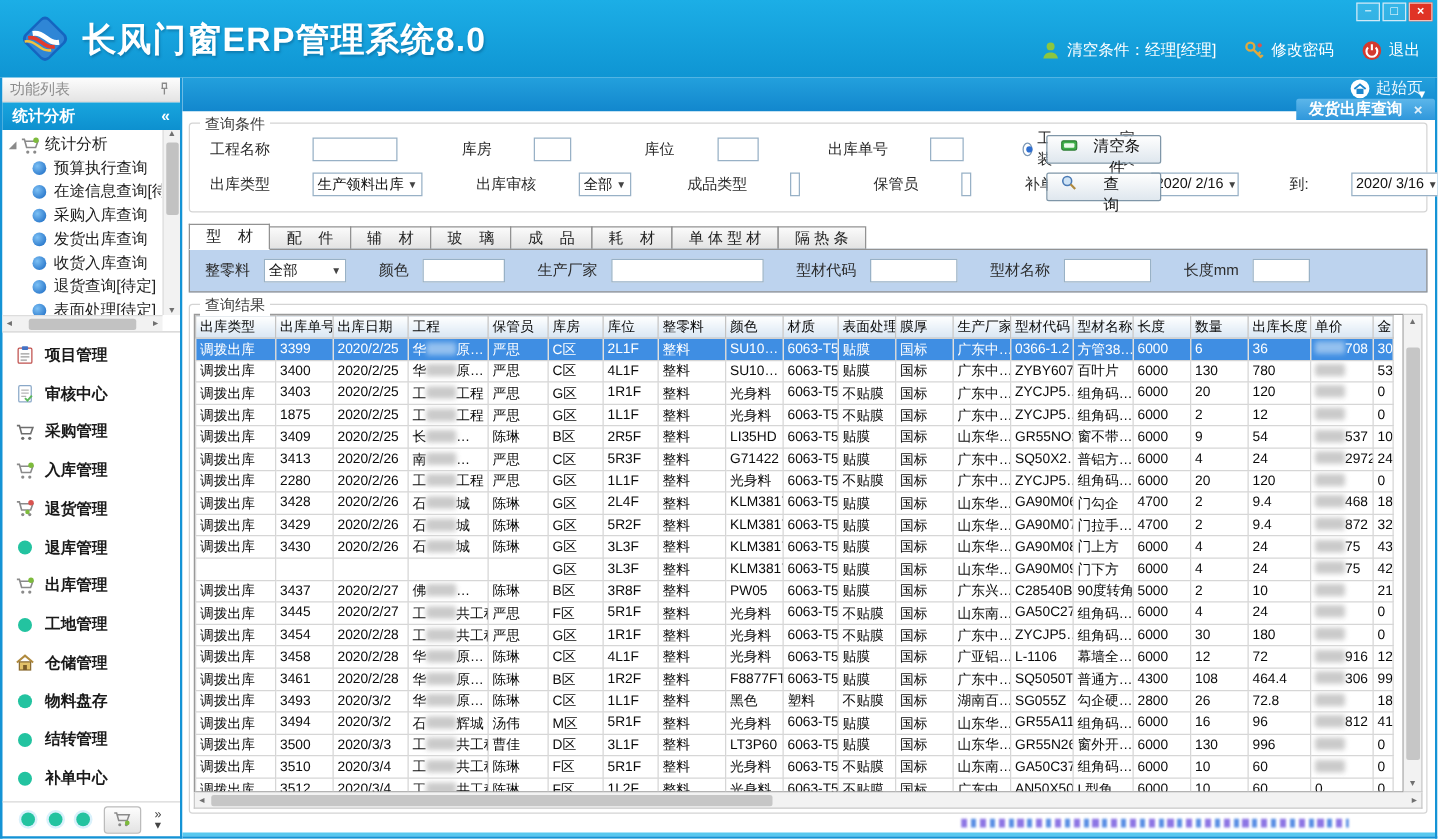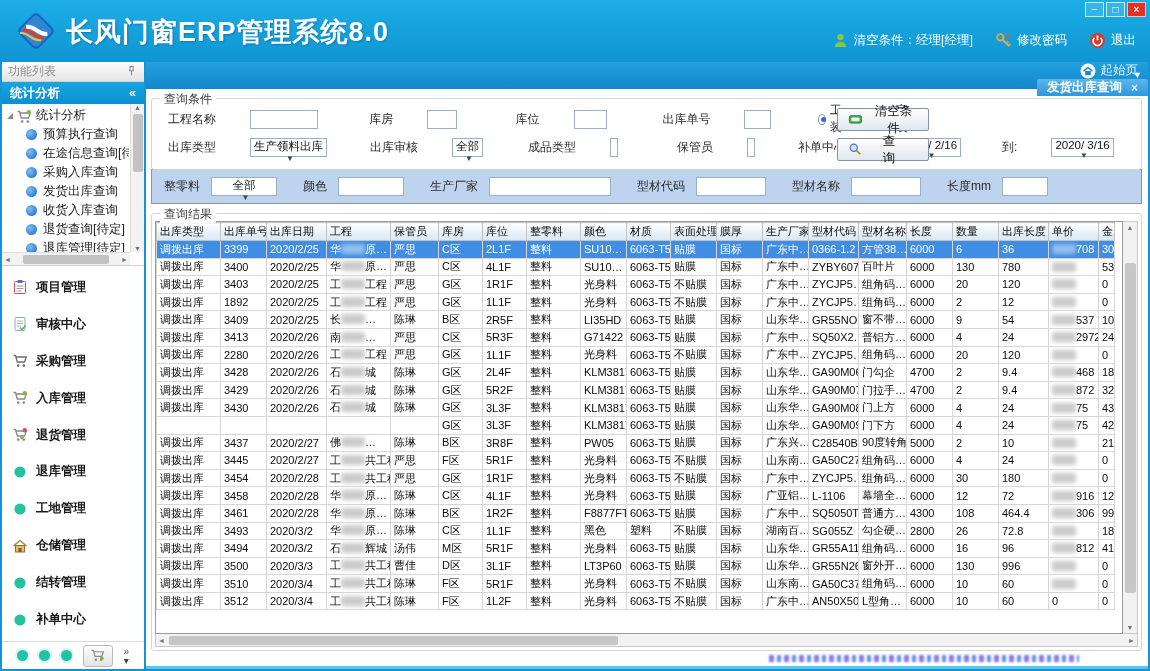--- a/index.html
+++ b/index.html
@@ -90,30 +90,30 @@
     padding:0 4px; font-size:12px; color:#3c3c3c; }
 
   .query-box { margin-top:7px; height:72px; padding-top:6px; }
   .q-row { display:flex; align-items:center; height:28px; padding-left:16px;
     padding-right:230px;gap:29px; }
   .q-label { font-size:12px; color:#2b2b2b; margin-right:5px; white-space:nowrap; }
   .ti { height:19px; border:1px solid #98b1c6; background:#fff; font-size:12px;
     padding:0 3px; }
   .dd { height:19px; border:1px solid #98b1c6; background:#fff; font-size:11.5px;
     display:inline-flex; align-items:center; justify-content:space-between;
-    padding:0 3px; color:#111; white-space:nowrap;flex-direction:column; }
+    padding:0 3px; color:#111; white-space:nowrap; }
   .dd .ar { font-size:8px; color:#444; margin-left:3px; }
   .radio { display:flex; align-items:center; gap:4px; font-size:12px; color:#222; }
   .rdot { width:11px; height:11px; border-radius:50%; border:1px solid #7c98b5;
     background:#fff; position:relative; }
   .rdot.on::after { content:""; position:absolute; left:2px; top:2px; width:5px;
     height:5px; border-radius:50%; background:#2f6fd0; }
   .btn { height:23px; border:1px solid #7f96a8; border-radius:2px;
     background:linear-gradient(#fefefe,#dfe7ee); font-size:12.5px; color:#111;
-    display:inline-flex; align-items:center; gap:6px; padding:0 10px; }
+    display:inline-flex; align-items:flex-start; gap:6px; padding:0 10px; }
   .btn .ic { width:15px; height:15px; }
   .btn-clear { position:absolute; top:9px; right:212px; width:92px; }
   .btn-search { position:absolute; top:39px; right:212px; width:92px;
     justify-content:flex-start; letter-spacing:8px; }
 
   .mat-tabs { display:flex; margin-top:9px; height:21px; align-items:flex-end; }
   .mtab { height:19px; padding:0 13px; border:1px solid #929292;
     margin-left:-1px; background:linear-gradient(#fbfbfb,#e2e2e2);
     font-size:12px; color:#222; display:flex; align-items:center;
     white-space:pre; }
@@ -249,21 +249,21 @@
           <div class="tree-row tree-leaf">
             <span class="leaf-dot"></span>
             <span>收货入库查询</span>
           </div>
           <div class="tree-row tree-leaf">
             <span class="leaf-dot"></span>
             <span>退货查询[待定]</span>
           </div>
           <div class="tree-row tree-leaf">
             <span class="leaf-dot"></span>
-            <span>退库管理[待定]</span>
+            <span>表面处理[待定]</span>
           </div>
         </div>
       <div class="vscroll">
         <span>▲</span>
         <span class="thumb" style="height:58px; margin-top:3px;"></span>
         <span style="margin-top:auto">▼</span>
       </div>
       <div class="hscroll">
         <span>◄</span>
         <span class="thumb" style="width:86px;"></span>
@@ -315,31 +315,46 @@
           <span>退货管理</span>
         </div>
         <div class="module-item">
           <span class="ic"><svg viewBox="0 0 16 16">
               <circle cx="8" cy="8" r="5.6" fill="#23c3a0"></circle>
             </svg></span>
           <span>退库管理</span>
         </div>
         <div class="module-item">
           <span class="ic"><svg viewBox="0 0 16 16">
+              <path d="M1.5 2.5h2l1.8 6.5h7.2l1.8-5H4.1" fill="none" stroke="#8a8a8a" stroke-width="1.3"></path>
+              <circle cx="6.2" cy="12.6" r="1.3" fill="#8a8a8a"></circle>
+              <circle cx="11.8" cy="12.6" r="1.3" fill="#8a8a8a"></circle>
+              <circle cx="12.8" cy="3.2" r="2.2" fill="#7dbb3c"></circle>
+            </svg></span>
+          <span>出库管理</span>
+        </div>
+        <div class="module-item">
+          <span class="ic"><svg viewBox="0 0 16 16">
               <circle cx="8" cy="8" r="5.6" fill="#23c3a0"></circle>
             </svg></span>
           <span>工地管理</span>
         </div>
         <div class="module-item">
           <span class="ic"><svg viewBox="0 0 16 16">
               <path d="M1.5 8L8 2.5 14.5 8" fill="none" stroke="#b08a3e" stroke-width="1.6"></path>
               <rect x="3.5" y="7.5" width="9" height="6.5" fill="#e3c169" stroke="#8c6d33"></rect>
               <rect x="6.5" y="10" width="3" height="4" fill="#7a5c28"></rect>
             </svg></span>
           <span>仓储管理</span>
+        </div>
+        <div class="module-item">
+          <span class="ic"><svg viewBox="0 0 16 16">
+              <circle cx="8" cy="8" r="5.6" fill="#23c3a0"></circle>
+            </svg></span>
+          <span>物料盘存</span>
         </div>
         <div class="module-item">
           <span class="ic"><svg viewBox="0 0 16 16">
               <circle cx="8" cy="8" r="5.6" fill="#23c3a0"></circle>
             </svg></span>
           <span>结转管理</span>
         </div>
         <div class="module-item">
           <span class="ic"><svg viewBox="0 0 16 16">
               <circle cx="8" cy="8" r="5.6" fill="#23c3a0"></circle>
@@ -438,20 +453,30 @@
         </button>
         <button class="btn btn-search">
           <span class="ic" style="letter-spacing:0"><svg viewBox="0 0 16 16">
                 <circle cx="6.5" cy="6.5" r="4" fill="#cfe3f5" stroke="#4a7ab5" stroke-width="1.4"></circle>
                 <path d="M9.5 9.5l4.2 4.2" stroke="#b08a3e" stroke-width="2"></path>
               </svg></span>
           <span>查 询</span>
         </button>
       </div>
 
+      <div class="mat-tabs" id="mat-tabs">
+          <div class="mtab active">型    材</div>
+          <div class="mtab">配    件</div>
+          <div class="mtab">辅    材</div>
+          <div class="mtab">玻    璃</div>
+          <div class="mtab">成    品</div>
+          <div class="mtab">耗    材</div>
+          <div class="mtab">单 体 型 材</div>
+          <div class="mtab">隔 热 条</div>
+        </div>
       <div class="filter-strip">
         <span class="q-label">整零料</span>
         <span class="dd" style="width:66px">
             <span>全部</span>
             <span class="ar">▼</span>
           </span>
         <span class="sp"></span>
         <span class="q-label">颜色</span>
         <span class="ti" style="width:66px"></span>
         <span class="sp"></span>
@@ -581,21 +606,21 @@
                     <td>ZYCJP5…</td>
                     <td>组角码…</td>
                     <td>6000</td>
                     <td>20</td>
                     <td>120</td>
                     <td><span class="blurbox"></span></td>
                     <td>0</td>
                   </tr>
                   <tr>
                     <td>调拨出库</td>
-                    <td>1892</td>
+                    <td>1875</td>
                     <td>2020/2/25</td>
                     <td>工<span class="blurbox"></span>工程</td>
                     <td>严思</td>
                     <td>G区</td>
                     <td>1L1F</td>
                     <td>整料</td>
                     <td>光身料</td>
                     <td>6063-T5</td>
                     <td>不贴膜</td>
                     <td>国标</td>

